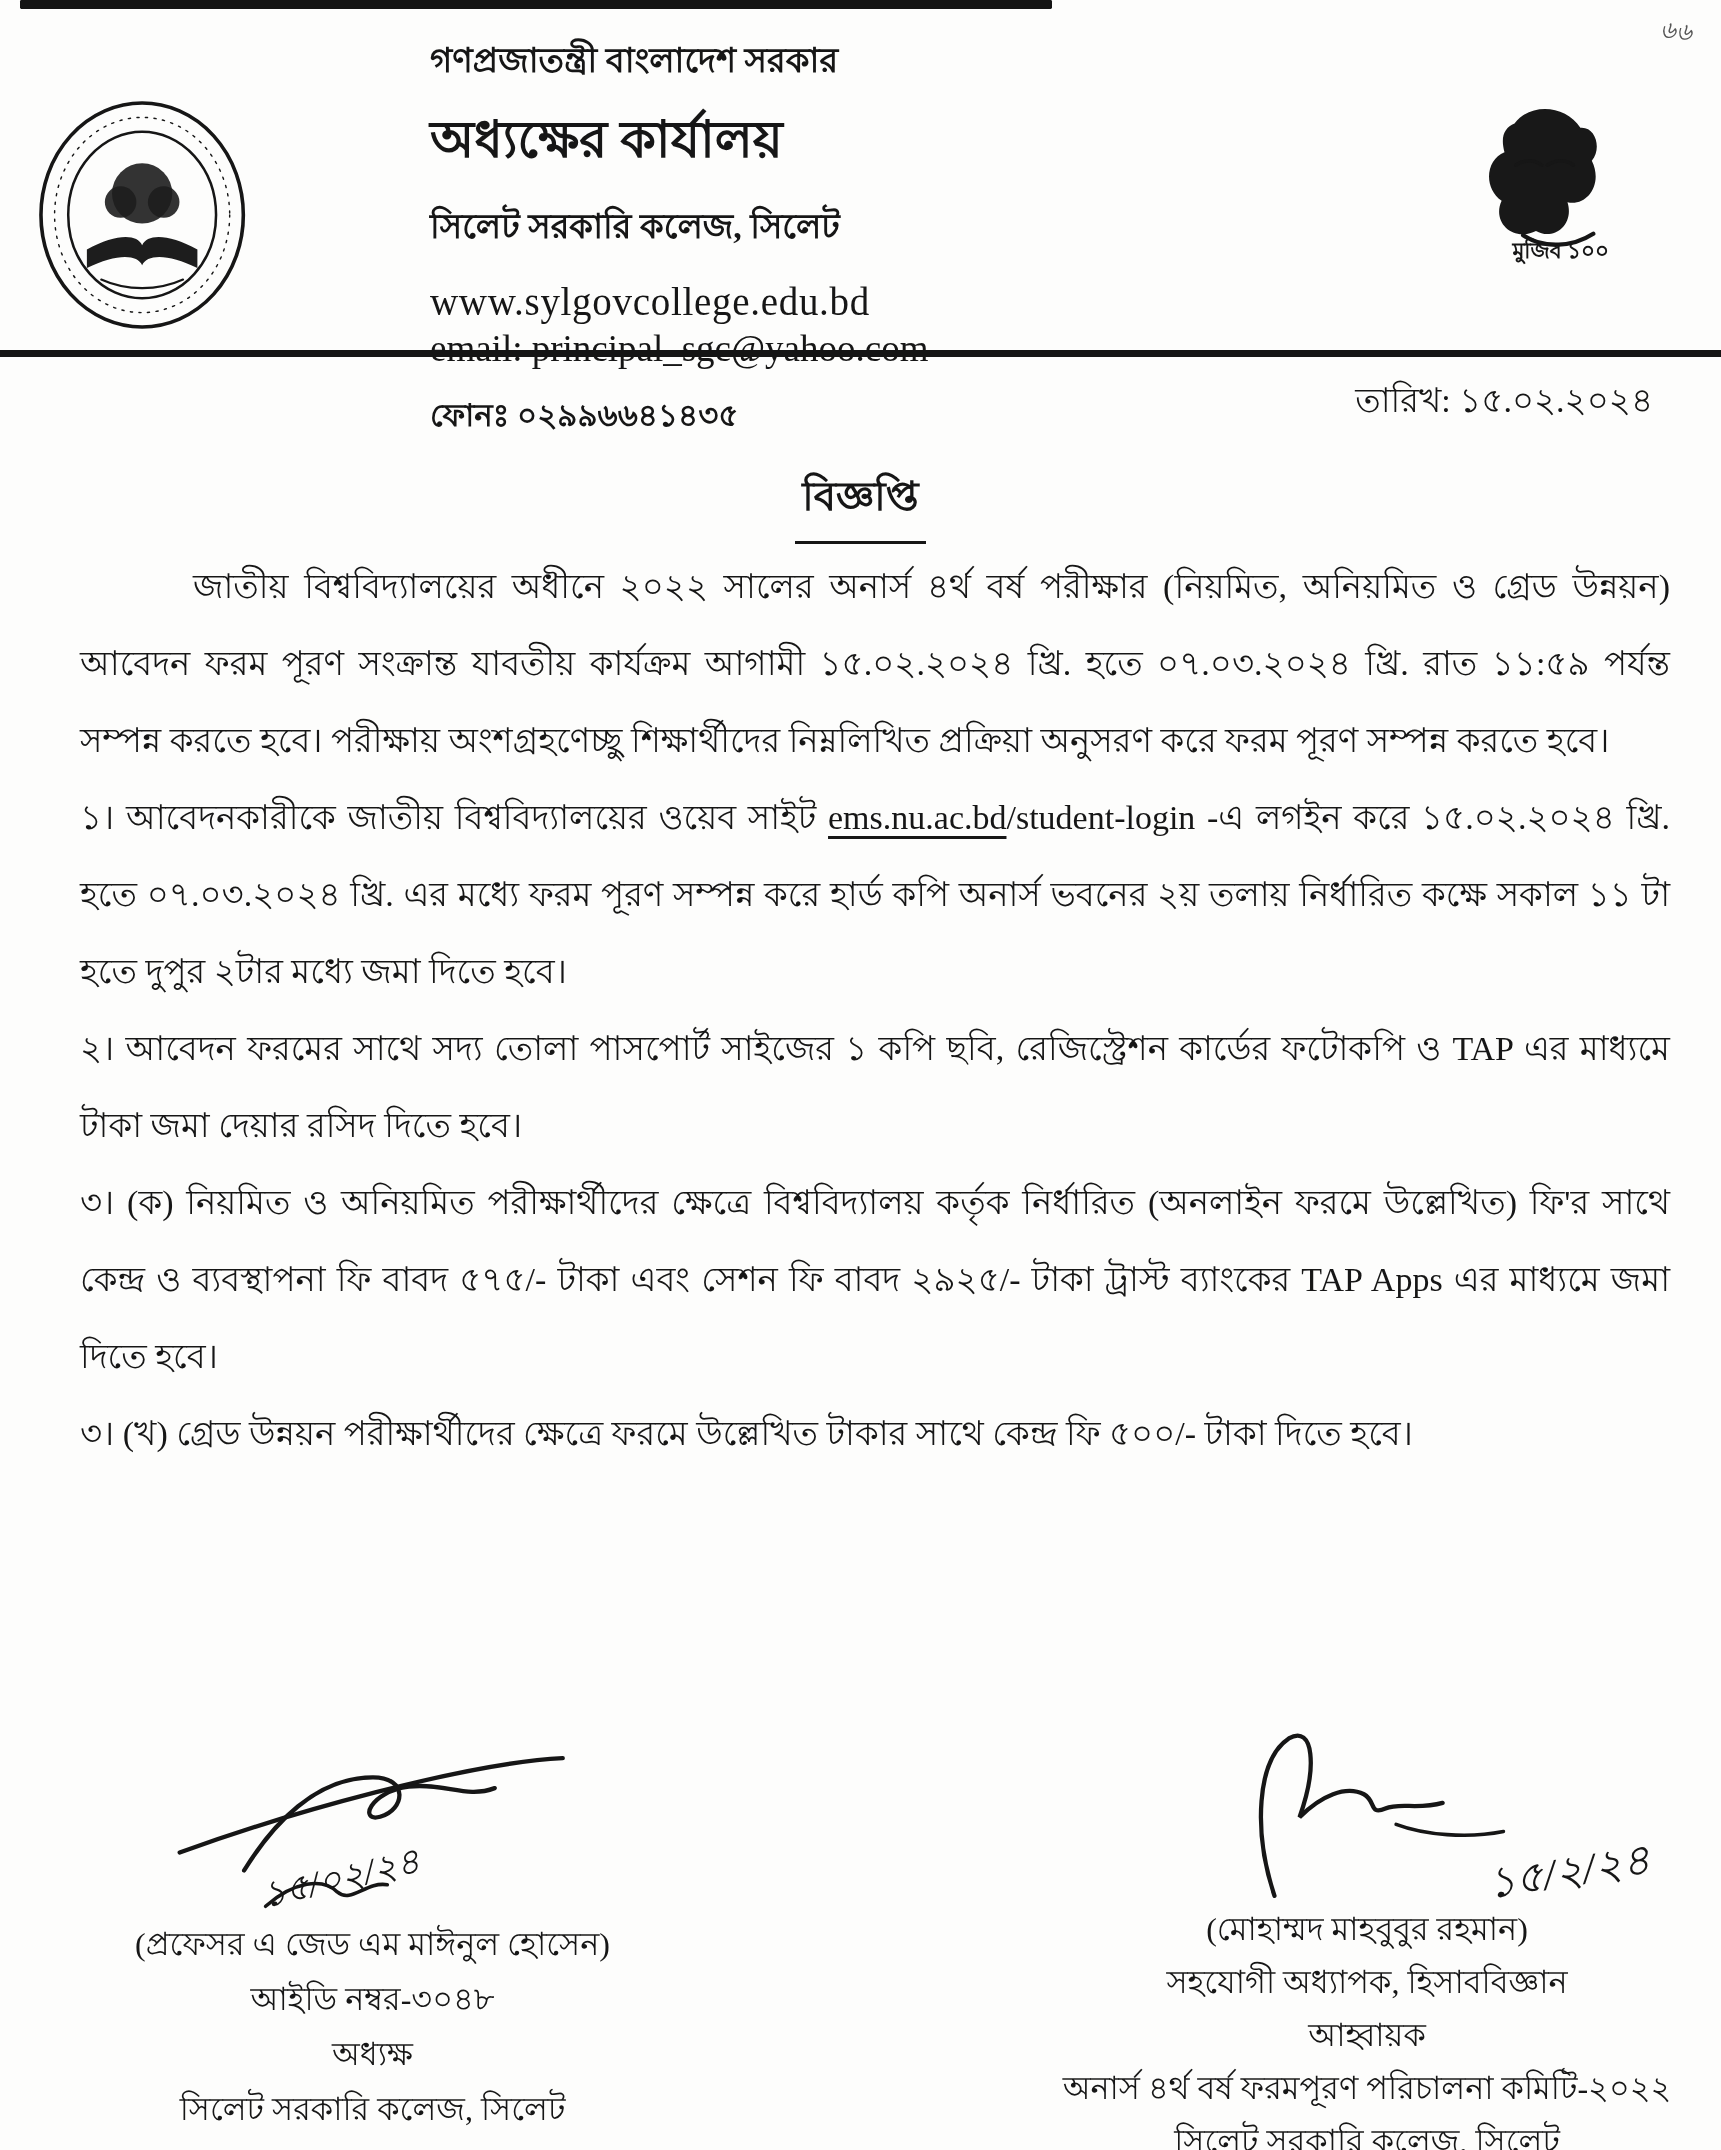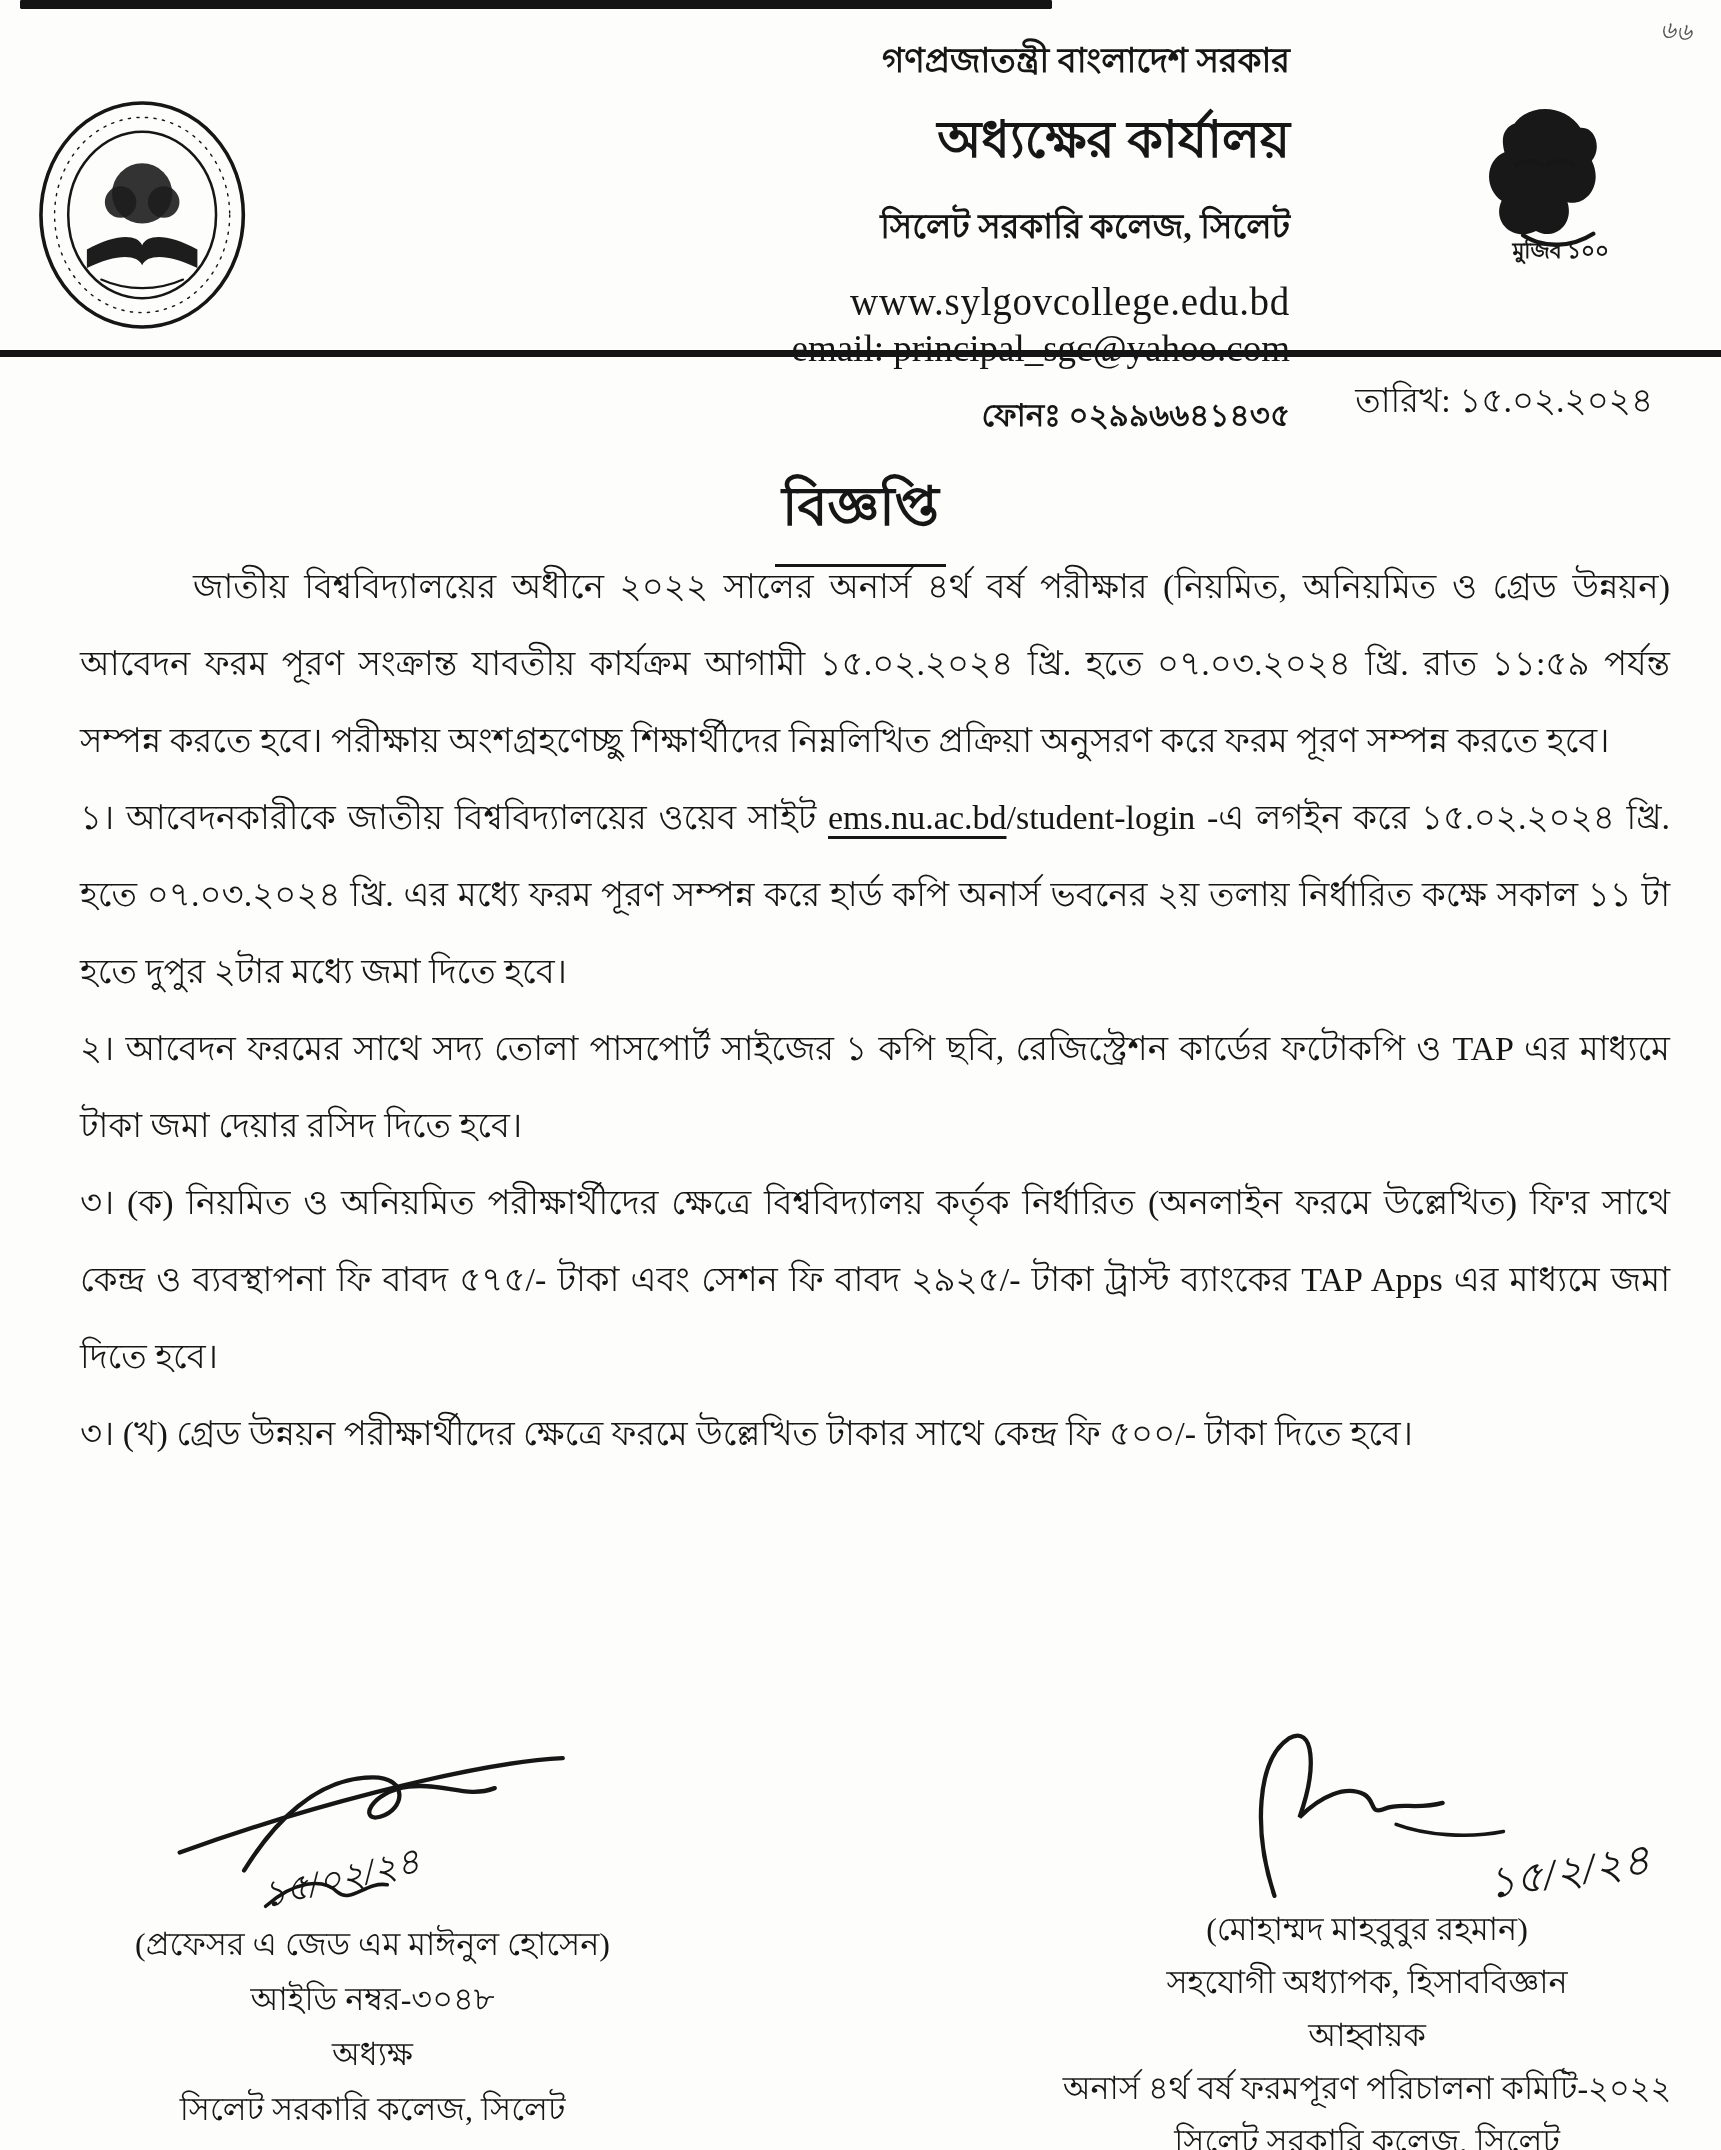--- a/index.html
+++ b/index.html
@@ -8,36 +8,36 @@
     width:1721px;height:2151px;
     background:#fdfdfc;
     color:#161616;
     font-family:"Liberation Serif", serif;
     overflow:hidden;
   }
   
   .artifact-bar{position:absolute;left:20px;top:0;width:1032px;height:9.3px;background:#141414;border-radius:1.4px;}
   .corner-note{position:absolute;top:11.5px;right:29px;font-size:24.4px;color:#555;font-style:italic;transform:rotate(6deg);}
   
-  .head-center{position:absolute;left:430px;top:34px;width:860px;text-align:right;}
+  .head-center{position:absolute;left:430px;top:34px;width:860px;text-align:left;}
   .h-gov{font-size:34px;font-weight:700;}
   .h-office{font-size:51px;font-weight:700;margin-top:10px;}
   .h-college{font-size:34px;font-weight:700;margin-top:14.3px;}
   .h-web{font-size:39px;margin-top:22px;letter-spacing:0.7px;}
   .h-email{font-size:37px;margin-top:2.9px;}
   .h-email .email{text-decoration-thickness:2.9px;text-underline-offset:6.5px;}
   .h-phone{font-size:31px;font-weight:700;margin-top:21px;}
   .seal{position:absolute;left:33px;top:93px;}
   .mujib{position:absolute;left:1423px;top:99px;width:186px;text-align:right;}
   .mujib .mujib-text{display:block;font-size:21.5px;font-weight:700;margin-top:-32px;margin-left:86px;}
   
   .rule{position:absolute;left:0;top:350px;width:1721px;height:6.5px;background:#151515;}
   .date-line{position:absolute;top:374px;right:68px;font-size:34px;}
   .title-wrap{position:absolute;top:465px;left:0;width:100%;text-align:center;}
-  .title-wrap span{display:inline-block;font-size:54px;font-weight:700;border-bottom:3.6px solid #161616;padding:0 7.2px 8.6px;}
+  .title-wrap span{display:inline-block;font-size:40px;font-weight:700;border-bottom:3.6px solid #161616;padding:0 7.2px 8.6px;}
   
   .body-text{position:absolute;top:548px;left:80px;width:1590px;font-size:34px;line-height:77px;text-align:justify;}
   .body-text p{margin:0;}
   .body-text p.intro{text-indent:113px;}
   .u-link{text-decoration:underline;text-decoration-thickness:2.9px;text-underline-offset:7.2px;}
   
   .sig{position:absolute;text-align:center;font-size:32px;}
   .sig-left{left:75px;top:1738px;width:595px;line-height:55px;}
   .sig-right{left:1014px;top:1717px;width:706px;line-height:53px;}
   .scribble{display:block;margin:0 auto;}

